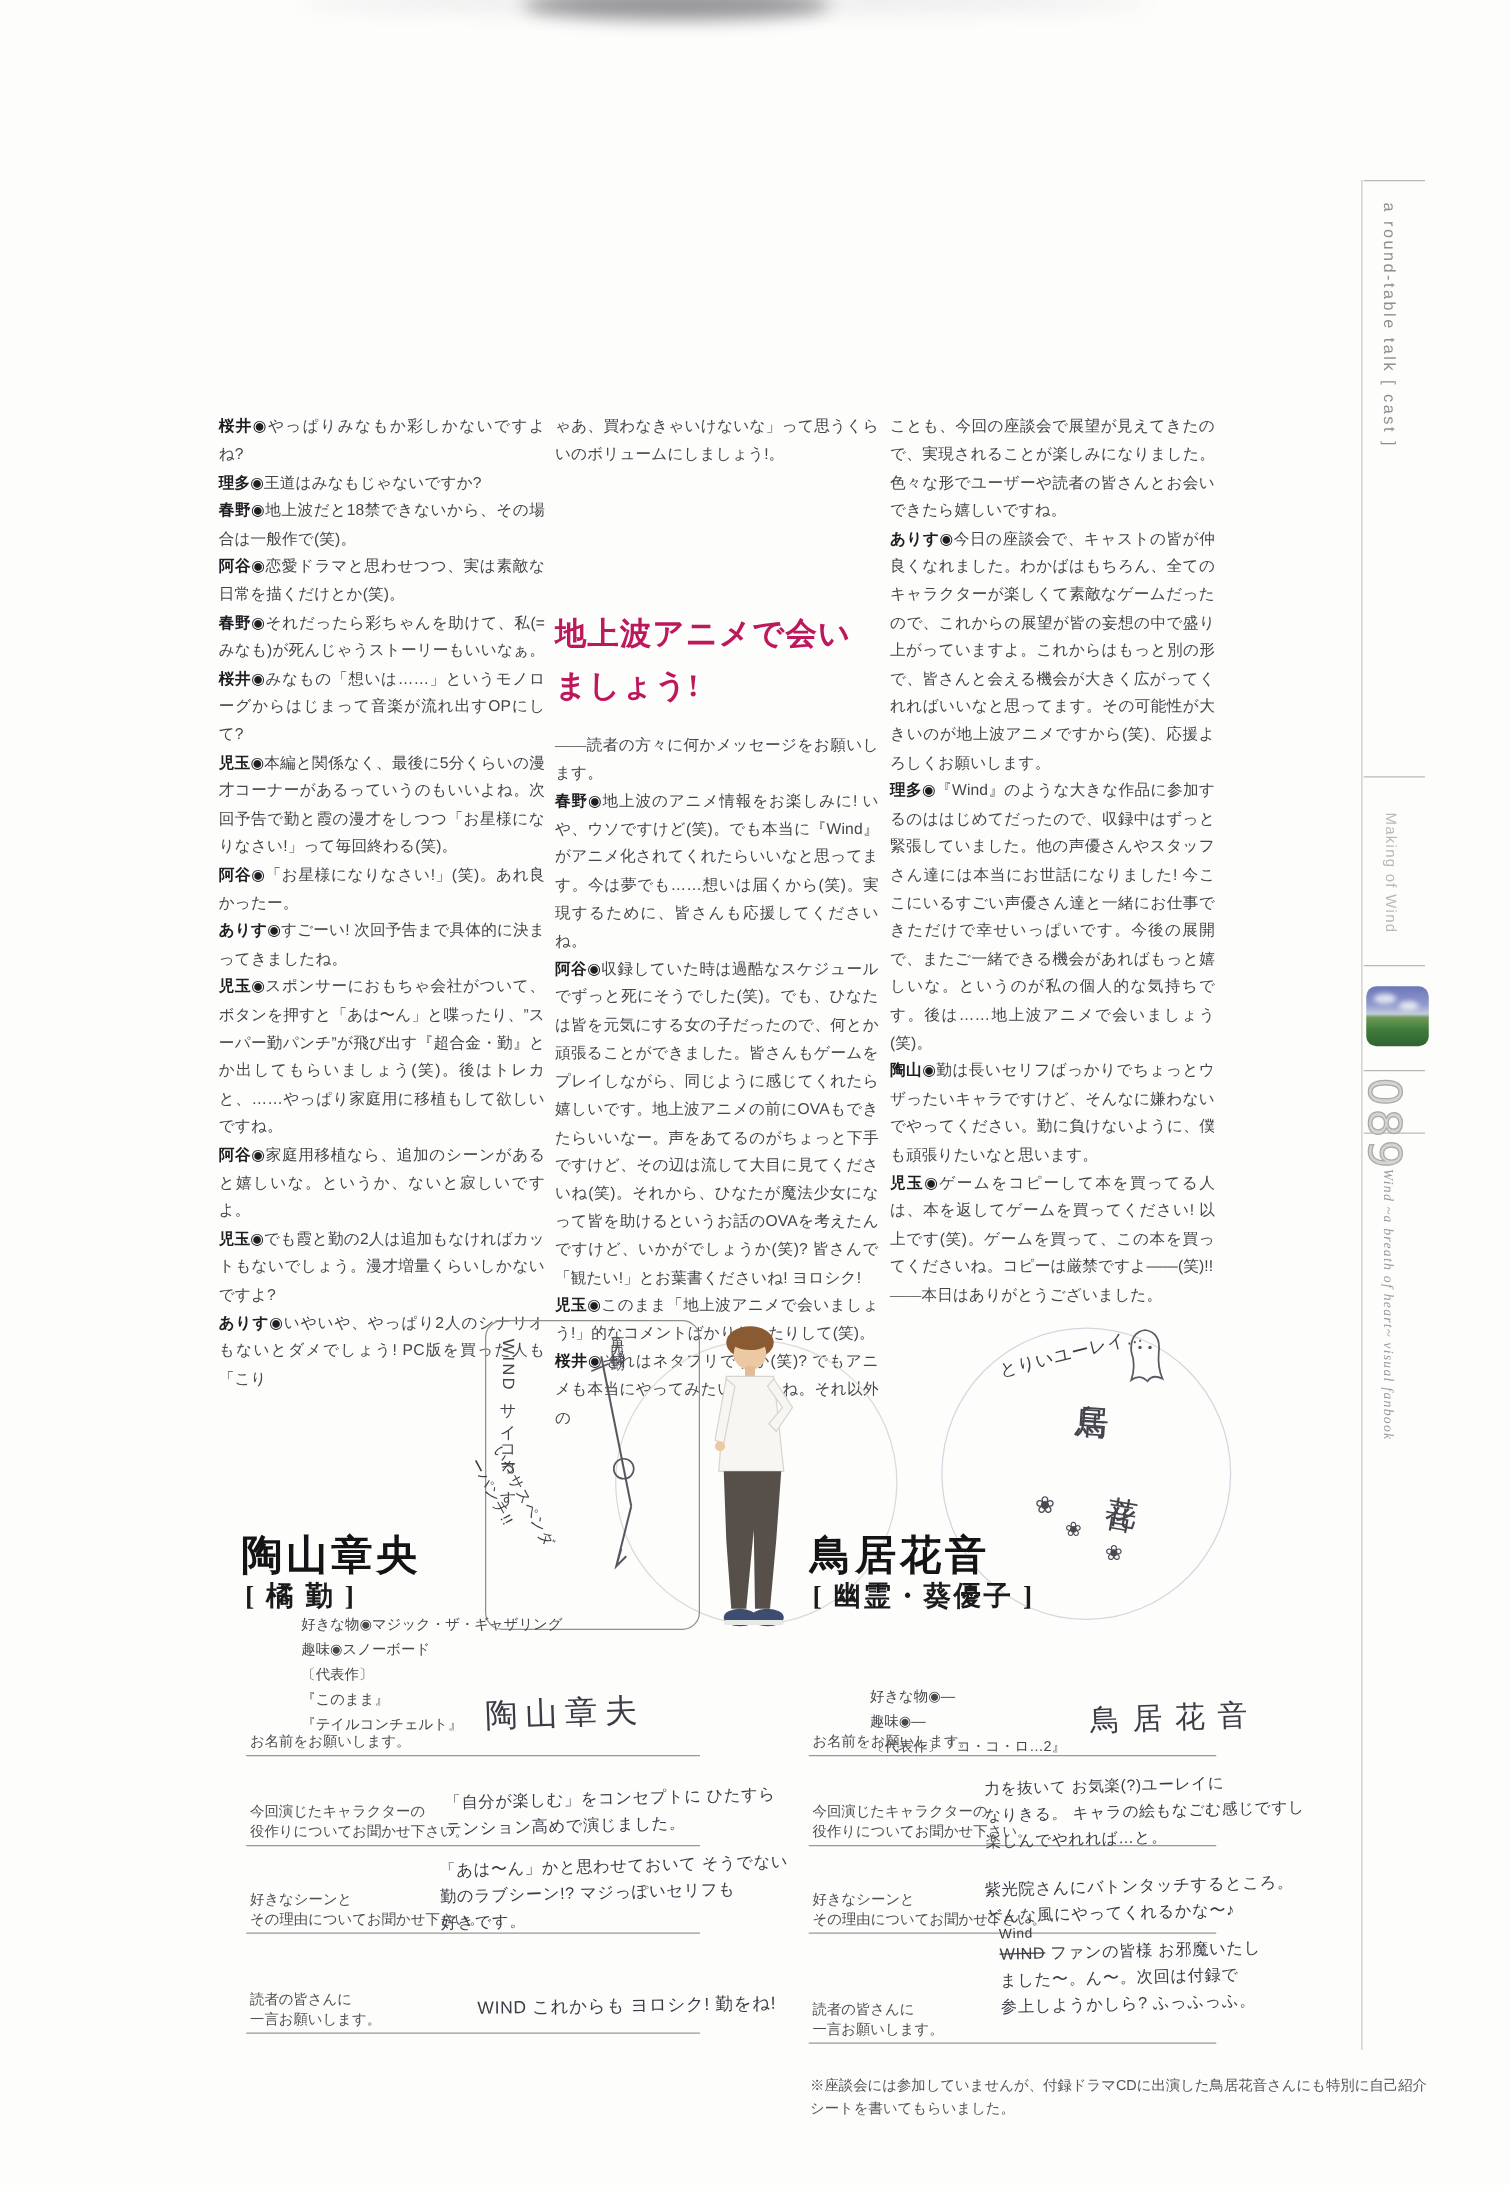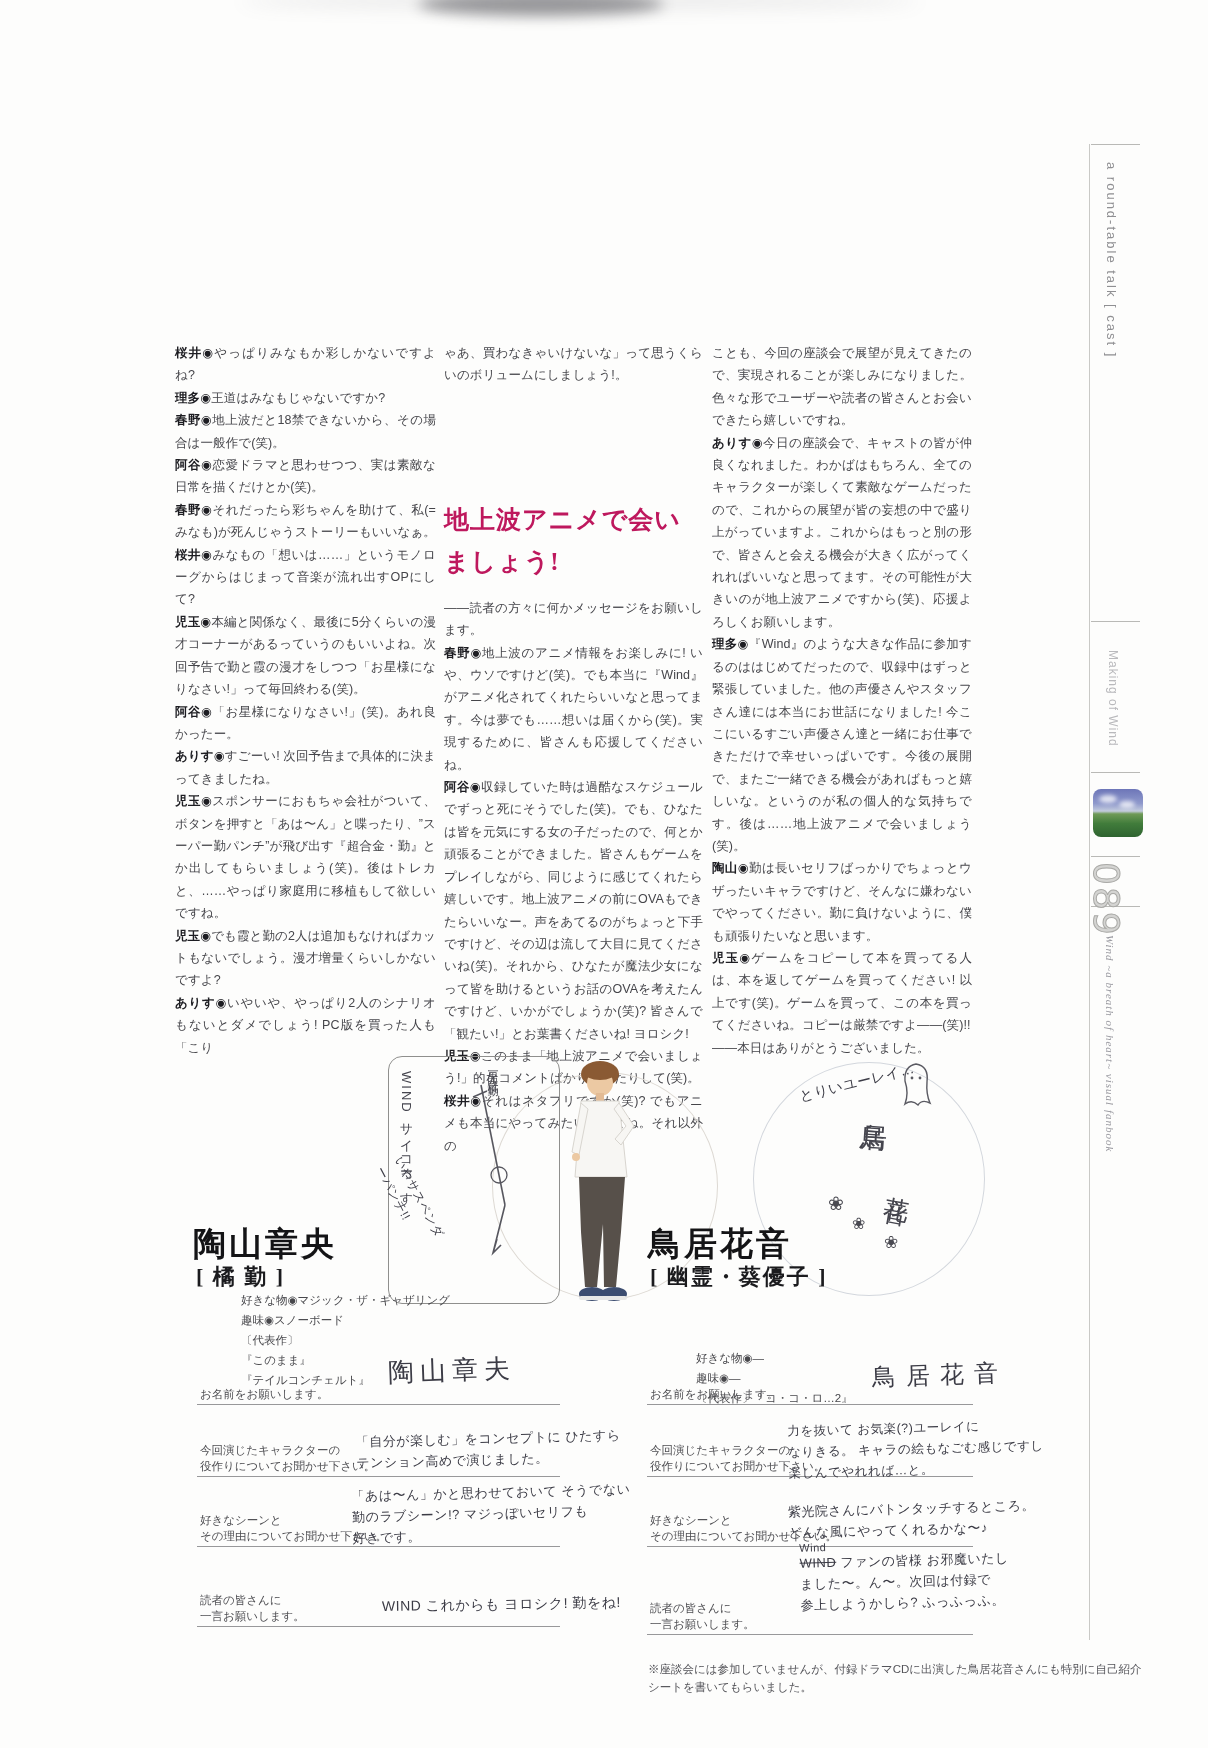--- a/index.html
+++ b/index.html
@@ -4,31 +4,31 @@
 <style>
   html,body{margin:0;padding:0;background:#ffffff;}
   .page{position:relative;width:1208px;height:1748px;background:#fdfdfc;overflow:hidden;
         font-family:"Liberation Sans",sans-serif;}
   
   .smudge1{position:absolute;left:418px;top:-8px;width:246px;height:24px;background:#34343a;
            border-radius:50%;filter:blur(7px);opacity:.5;}
   .smudge2{position:absolute;left:240px;top:-6px;width:680px;height:14px;background:#808088;
            border-radius:50%;filter:blur(9px);opacity:.18;}
   
-  .col{position:absolute;top:342px;}
+  .col{position:absolute;top:330px;}
   .col1{left:175px;width:261px;}
   .col2{left:444px;width:259px;}
   .col3{left:712px;width:260px;}
   p.t{margin:0;font-size:12.5px;line-height:22.4px;text-align:justify;color:#45454a;
       letter-spacing:.1px;}
   b.spk{color:#1d1d22;font-weight:bold;}
   .bl{color:#1d1d22;}
   .hd{margin:112px 0 14px 0;font-family:"Liberation Serif",serif;font-weight:600;
       font-size:25px;line-height:42px;color:#be185d;letter-spacing:1px;}
-  .intv{color:#55555b;}
+  .intv{color:#55555b;font-family:Liberation Serif, serif;}
   
   .vline{position:absolute;left:1089px;top:144px;width:1px;height:1496px;background:#c9c9c6;}
   .tick{position:absolute;height:1px;background:#b9b9b6;left:1091px;width:49px;}
   .vtext{position:absolute;writing-mode:vertical-rl;color:#8f8f92;font-size:13px;
          letter-spacing:2px;}
   .vtext2{position:absolute;writing-mode:vertical-rl;color:#b9b9bc;font-size:12px;
           letter-spacing:1px;}
   .thumb{position:absolute;left:1093px;top:789px;width:50px;height:48px;border-radius:8px;
          overflow:hidden;background:linear-gradient(to bottom,#6d76b8 0%,#8f99cc 30%,
          #c3cbdd 46%,#6f9a57 52%,#417c3b 72%,#2e6330 100%);}
@@ -88,20 +88,21 @@
     <p class="t"><b class="spk">桜井</b><span class="bl">◉</span><span>やっぱりみなもか彩しかないですよね?</span></p>
     <p class="t"><b class="spk">理多</b><span class="bl">◉</span><span>王道はみなもじゃないですか?</span></p>
     <p class="t"><b class="spk">春野</b><span class="bl">◉</span><span>地上波だと18禁できないから、その場合は一般作で(笑)。</span></p>
     <p class="t"><b class="spk">阿谷</b><span class="bl">◉</span><span>恋愛ドラマと思わせつつ、実は素敵な日常を描くだけとか(笑)。</span></p>
     <p class="t"><b class="spk">春野</b><span class="bl">◉</span><span>それだったら彩ちゃんを助けて、私(=みなも)が死んじゃうストーリーもいいなぁ。</span></p>
     <p class="t"><b class="spk">桜井</b><span class="bl">◉</span><span>みなもの「想いは……」というモノローグからはじまって音楽が流れ出すOPにして?</span></p>
     <p class="t"><b class="spk">児玉</b><span class="bl">◉</span><span>本編と関係なく、最後に5分くらいの漫才コーナーがあるっていうのもいいよね。次回予告で勤と霞の漫才をしつつ「お星様になりなさい!」って毎回終わる(笑)。</span></p>
     <p class="t"><b class="spk">阿谷</b><span class="bl">◉</span><span>「お星様になりなさい!」(笑)。あれ良かったー。</span></p>
     <p class="t"><b class="spk">ありす</b><span class="bl">◉</span><span>すごーい! 次回予告まで具体的に決まってきましたね。</span></p>
     <p class="t"><b class="spk">児玉</b><span class="bl">◉</span><span>スポンサーにおもちゃ会社がついて、ボタンを押すと「あは〜ん」と喋ったり、”スーパー勤パンチ”が飛び出す『超合金・勤』とか出してもらいましょう(笑)。後はトレカと、……やっぱり家庭用に移植もして欲しいですね。</span></p>
+    <p class="t"><b class="spk">阿谷</b><span class="bl">◉</span><span>家庭用移植なら、追加のシーンがあると嬉しいな。というか、ないと寂しいですよ。</span></p>
     <p class="t"><b class="spk">児玉</b><span class="bl">◉</span><span>でも霞と勤の2人は追加もなければカットもないでしょう。漫才増量くらいしかないですよ?</span></p>
     <p class="t"><b class="spk">ありす</b><span class="bl">◉</span><span>いやいや、やっぱり2人のシナリオもないとダメでしょう! PC版を買った人も「こり</span></p>
   </div>
 
   <div class="col col2">
     <p class="t"><span>ゃあ、買わなきゃいけないな」って思うくらいのボリュームにしましょう!。</span></p>
     <h2 class="hd">地上波アニメで会いましょう!</h2>
     <p class="t intv"><span>——読者の方々に何かメッセージをお願いします。</span></p>
     <p class="t"><b class="spk">春野</b><span class="bl">◉</span><span>地上波のアニメ情報をお楽しみに! いや、ウソですけど(笑)。でも本当に『Wind』がアニメ化されてくれたらいいなと思ってます。今は夢でも……想いは届くから(笑)。実現するために、皆さんも応援してくださいね。</span></p>
     <p class="t"><b class="spk">阿谷</b><span class="bl">◉</span><span>収録していた時は過酷なスケジュールでずっと死にそうでした(笑)。でも、ひなたは皆を元気にする女の子だったので、何とか頑張ることができました。皆さんもゲームをプレイしながら、同じように感じてくれたら嬉しいです。地上波アニメの前にOVAもできたらいいなー。声をあてるのがちょっと下手ですけど、その辺は流して大目に見てくださいね(笑)。それから、ひなたが魔法少女になって皆を助けるというお話のOVAを考えたんですけど、いかがでしょうか(笑)? 皆さんで「観たい!」とお葉書くださいね! ヨロシク!</span></p>

